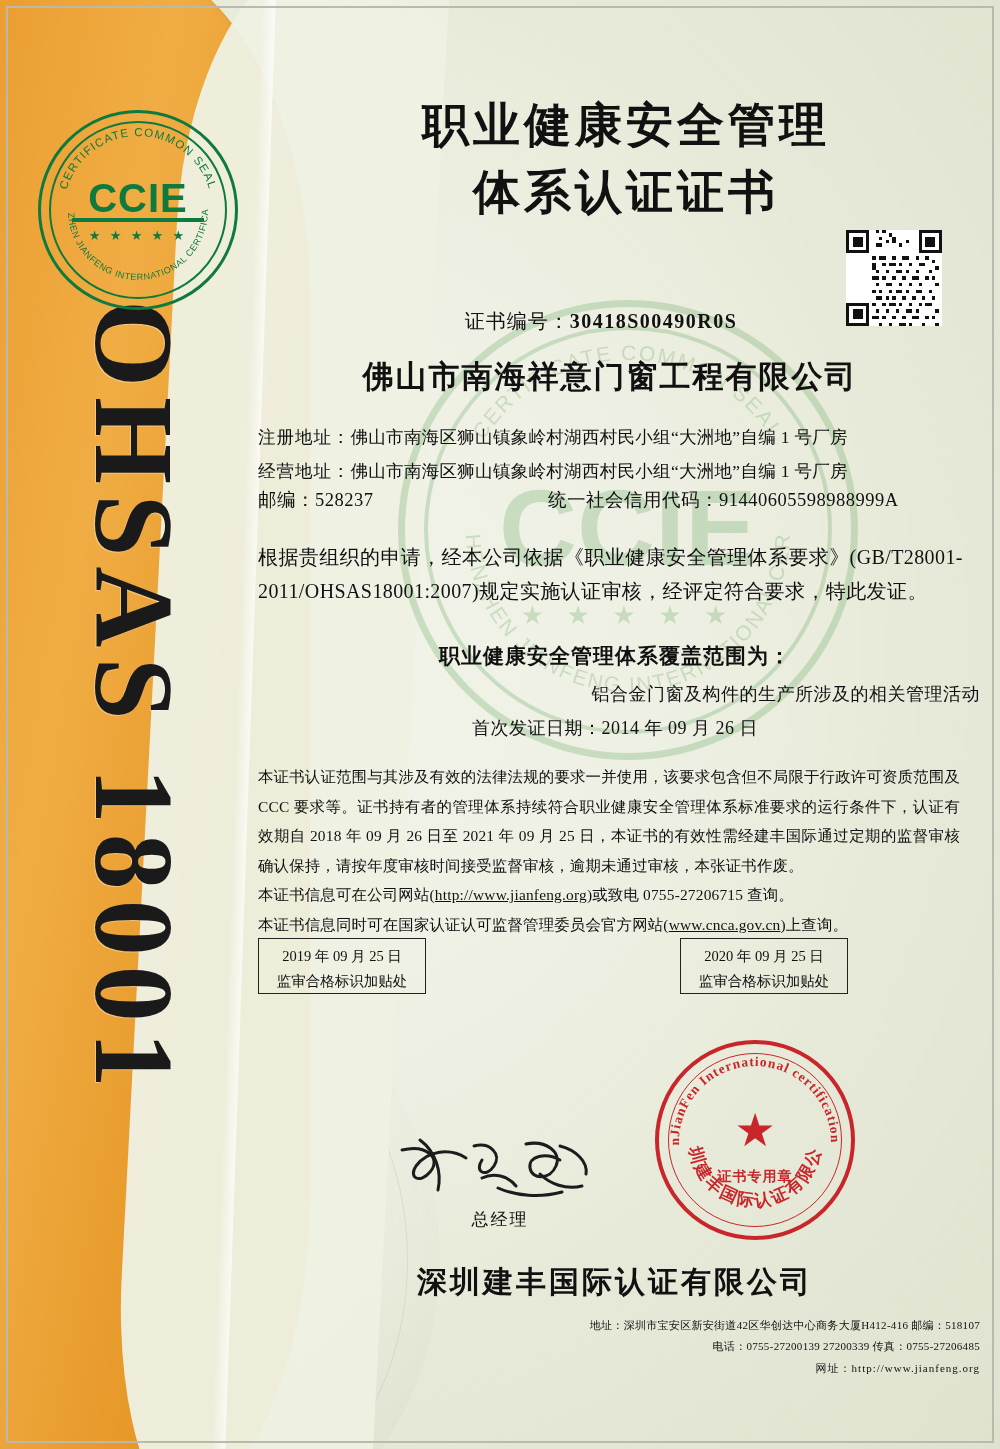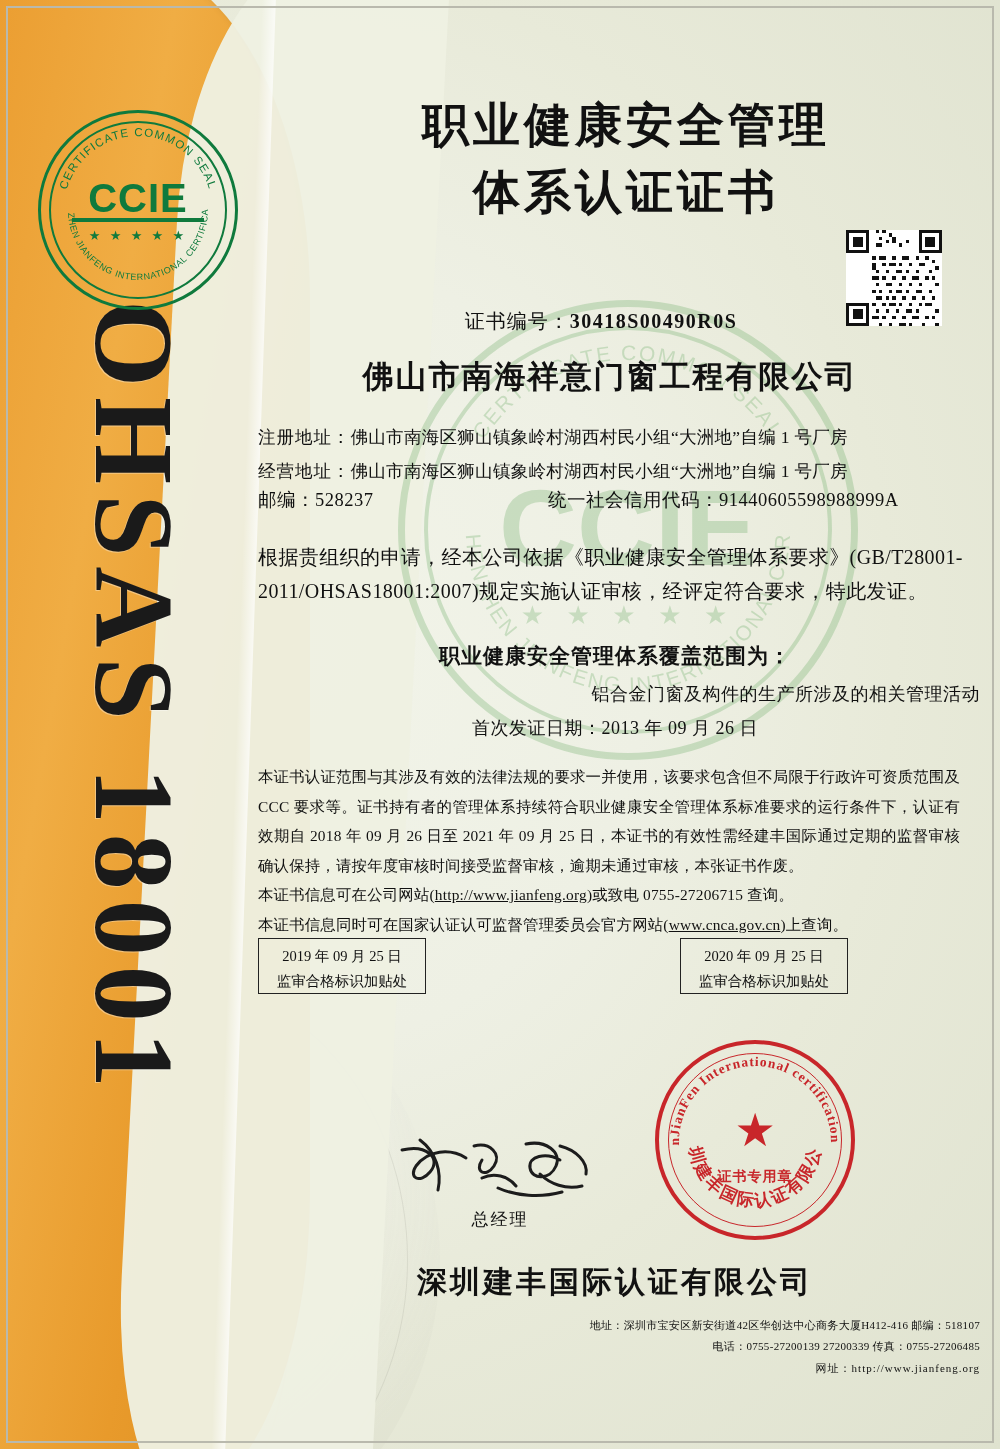--- a/index.html
+++ b/index.html
@@ -416,21 +416,21 @@
       </div>
       <div class="uscc">
         <span>统一社会信用代码：</span><span>91440605598988999A</span>
       </div>
     </div>
 
     <div class="para">根据贵组织的申请，经本公司依据《职业健康安全管理体系要求》(GB/T28001-2011/OHSAS18001:2007)规定实施认证审核，经评定符合要求，特此发证。</div>
 
     <div class="scope-title">职业健康安全管理体系覆盖范围为：</div>
     <div class="scope-body">铝合金门窗及构件的生产所涉及的相关管理活动</div>
-    <div class="first-date">首次发证日期：2013 年 09 月 26 日</div>
+    <div class="first-date">首次发证日期：2014 年 09 月 26 日</div>
 
     <div class="fineprint">
       <div>本证书认证范围与其涉及有效的法律法规的要求一并使用，该要求包含但不局限于行政许可资质范围及 CCC 要求等。证书持有者的管理体系持续符合职业健康安全管理体系标准要求的运行条件下，认证有效期自 2018 年 09 月 26 日至 2021 年 09 月 25 日，本证书的有效性需经建丰国际通过定期的监督审核确认保持，请按年度审核时间接受监督审核，逾期未通过审核，本张证书作废。</div>
       <div>
         <span>本证书信息可在公司网站(</span><a href="#">http://www.jianfeng.org</a><span>)或致电 0755-27206715 查询。</span>
       </div>
       <div>
         <span>本证书信息同时可在国家认证认可监督管理委员会官方网站(</span><a href="#">www.cnca.gov.cn</a><span>)上查询。</span>
       </div>
     </div>

